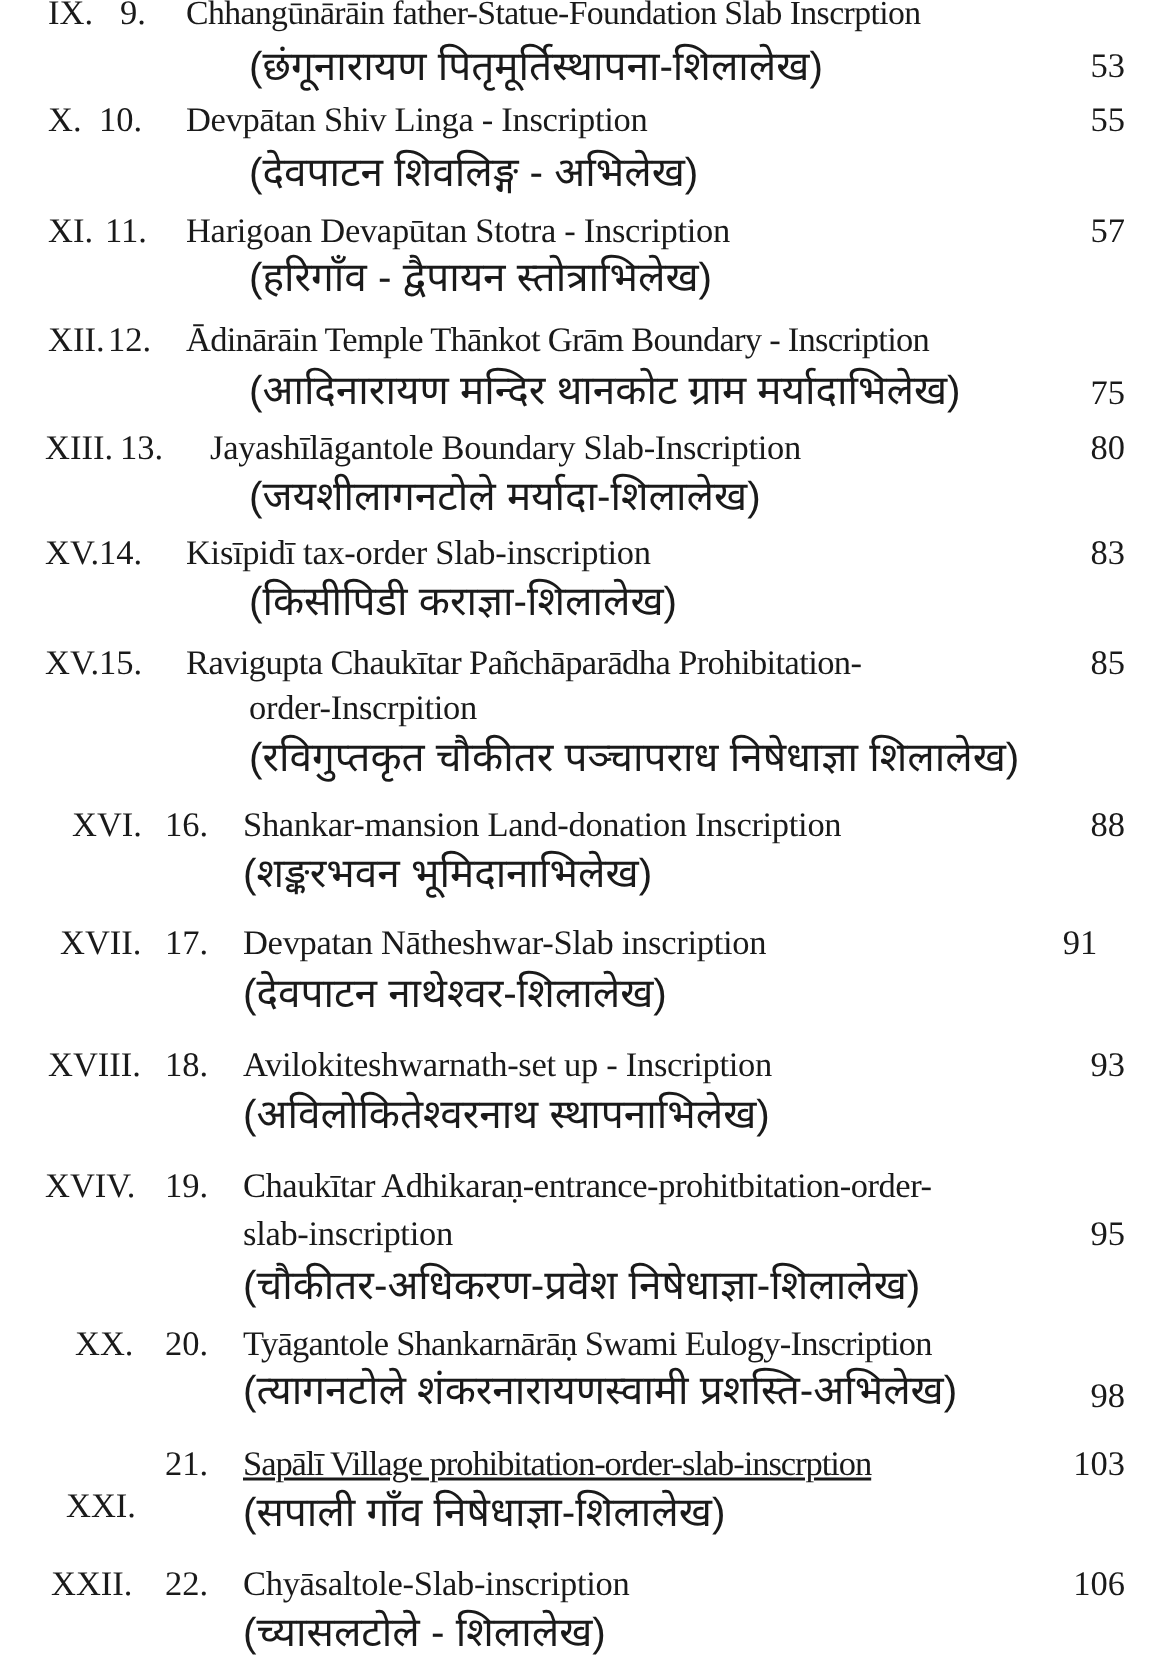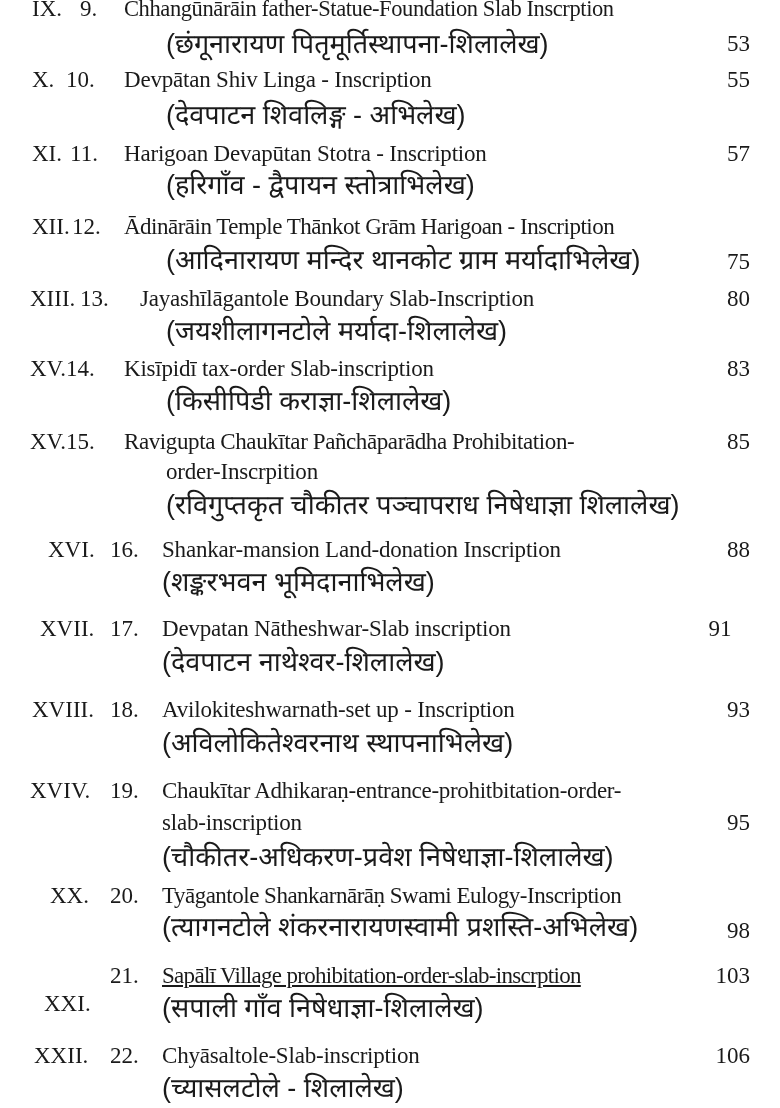--- a/index.html
+++ b/index.html
@@ -58,21 +58,21 @@
     <span class="num" style="left:32px; top:141px;">XI.</span>
     <span class="num" style="left:70px; top:141px;">11.</span>
     <span class="line" style="left:124px; top:141px;">Harigoan Devapūtan Stotra - Inscription</span>
     <span class="pg" style="left:690px; top:141px;">57</span>
     <span class="line dev" style="left:166px; top:172px;">(हरिगाँव - द्वैपायन स्तोत्राभिलेख)</span>
   </div>
 
   <div>
     <span class="num" style="left:32px; top:214px;">XII.</span>
     <span class="num" style="left:72px; top:214px;">12.</span>
-    <span class="line" style="left:124px; top:214px; letter-spacing:-0.5px;">Ādinārāin Temple Thānkot Grām Harigoan - Inscription</span>
+    <span class="line" style="left:124px; top:214px; letter-spacing:-0.5px;">Ādinārāin Temple Thānkot Grām Boundary - Inscription</span>
     <span class="line dev" style="left:166px; top:247px;">(आदिनारायण मन्दिर थानकोट ग्राम मर्यादाभिलेख)</span>
     <span class="pg" style="left:690px; top:249px;">75</span>
   </div>
 
   <div>
     <span class="num" style="left:30px; top:286px;">XIII.</span>
     <span class="num" style="left:80px; top:286px;">13.</span>
     <span class="line" style="left:124px; top:286px;margin-left:16px;">Jayashīlāgantole Boundary Slab-Inscription</span>
     <span class="pg" style="left:690px; top:286px;">80</span>
     <span class="line dev" style="left:166px; top:318px;">(जयशीलागनटोले मर्यादा-शिलालेख)</span>

